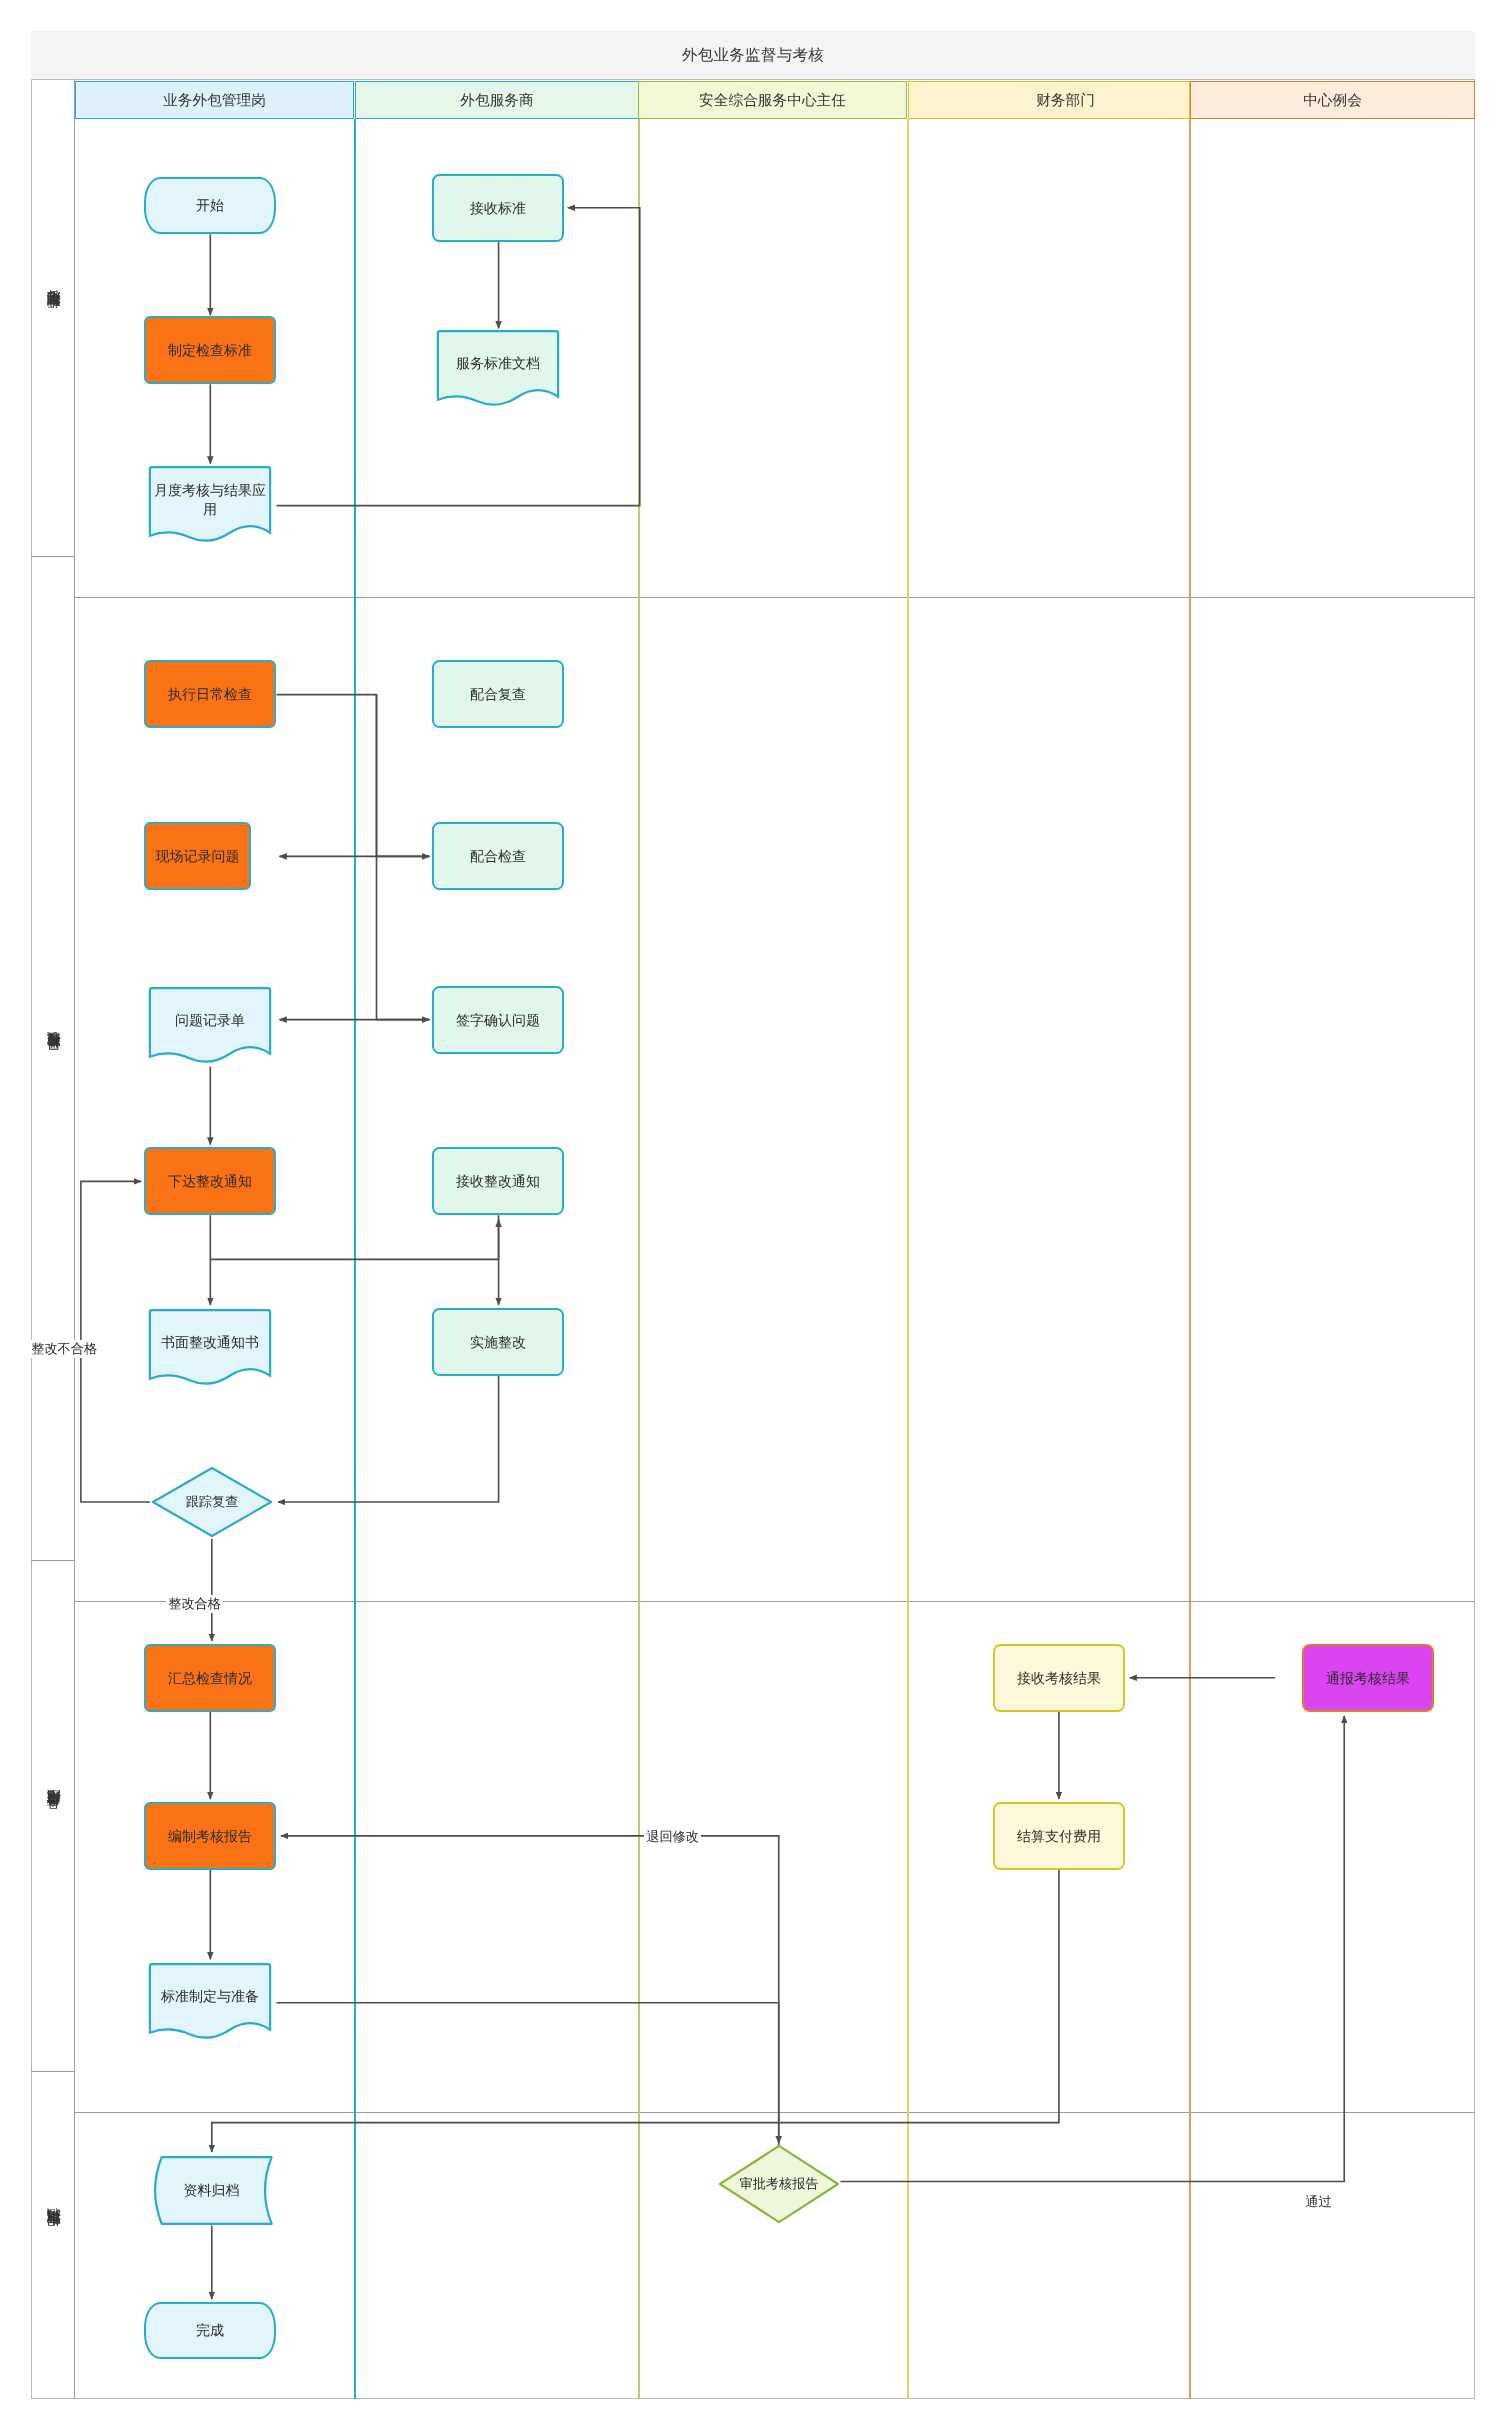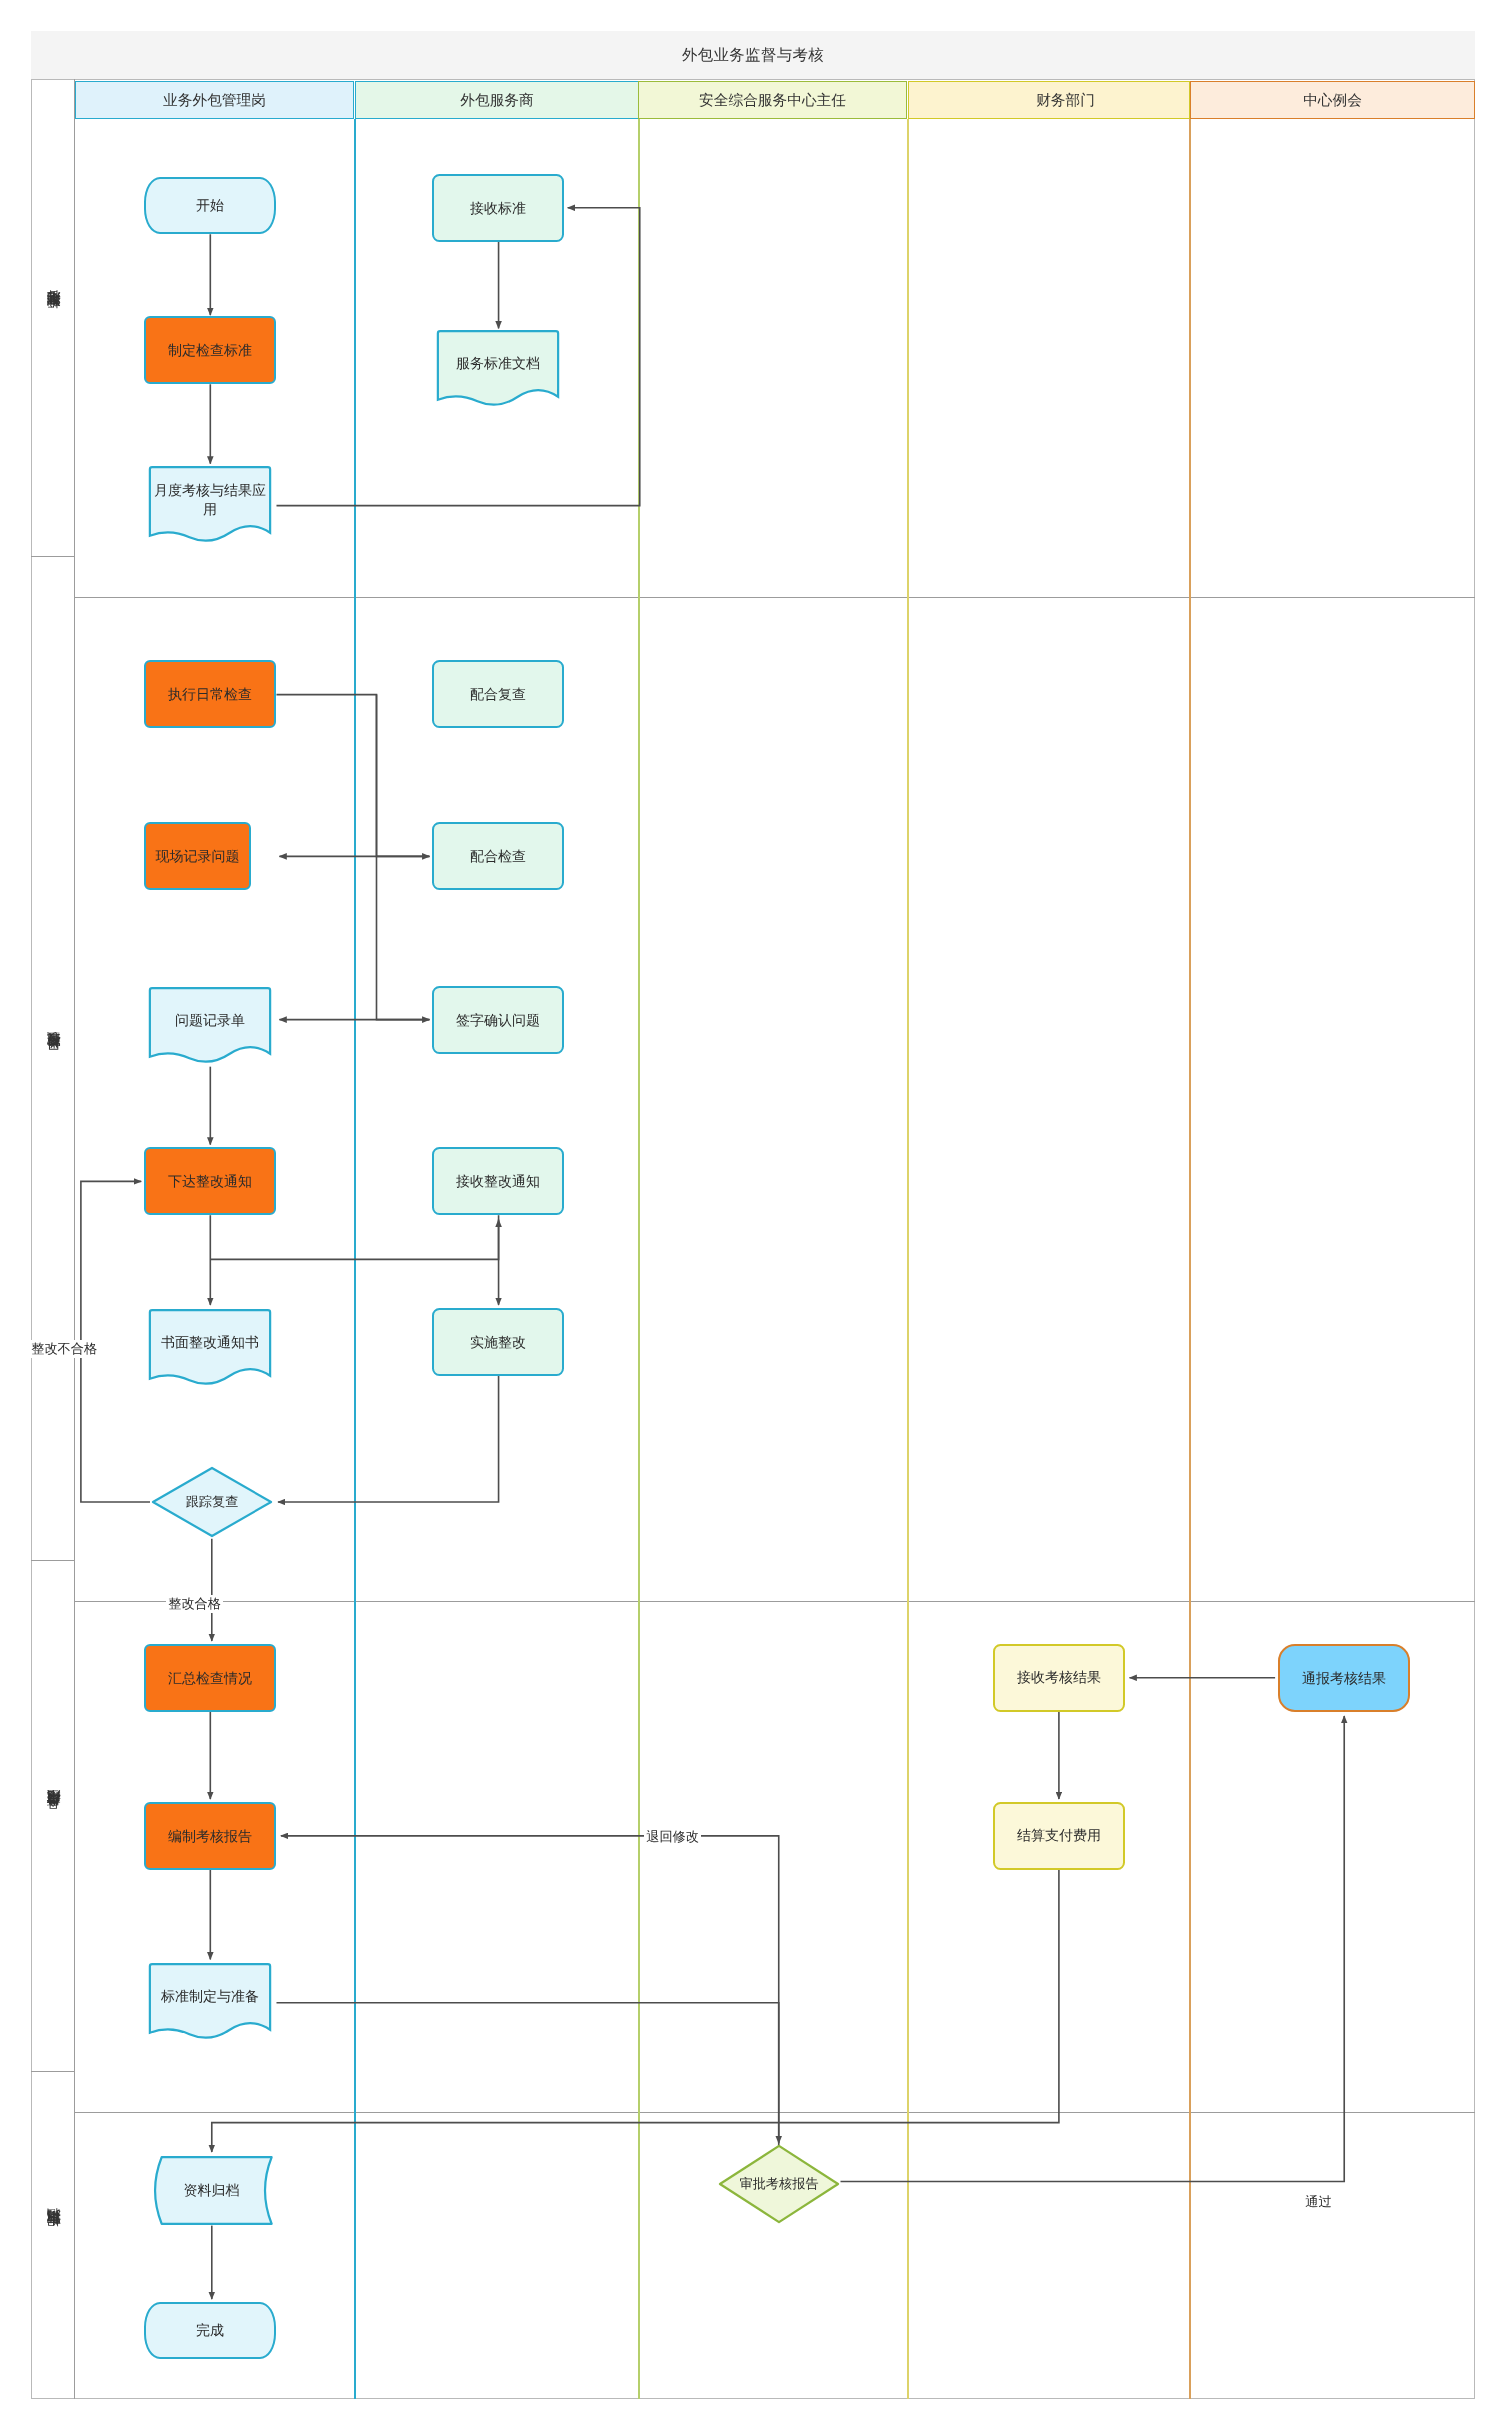--- a/index.html
+++ b/index.html
@@ -30,22 +30,22 @@
 
   
   .phasesep{position:absolute;left:75px;width:1400px;height:0.7px;background:#9c9c9c;}
 
   
   .node{position:absolute;box-sizing:border-box;display:flex;align-items:center;justify-content:center;
         text-align:center;font-size:14px;line-height:1.35;color:#2b2b2b;padding:2.9px 5.9px;}
 
   .n-blue   {background:#f97316;border:2.2px solid #29abce;border-radius:6px;}
   .n-green  {background:#e2f7ec;border:2.2px solid #29abce;border-radius:7.4px;}
-  .n-yellow {background:#fcf8d9;border:2.2px solid #d2c928;border-radius:7.4px;font-family:Liberation Mono, monospace;}
-  .n-orange {background:#7dd3fc;border:2.2px solid #d97f2b;border-radius:17px;}
+  .n-yellow {background:#fcf8d9;border:2.2px solid #d2c928;border-radius:7.4px;}
+  .n-orange {background:#d946ef;border:2.2px solid #d97f2b;border-radius:8px;margin-left:24px;}
 
   
   .n-term{background:#e1f5fb;border:2.2px solid #29abce;border-radius:16px/25px;}
 
   
   .n-doc{position:absolute;}
   .n-doc .lbl{position:absolute;left:0;right:0;top:0;bottom:14%;display:flex;align-items:center;justify-content:center;
         text-align:center;font-size:14px;line-height:1.35;color:#2b2b2b;padding:0 5.9px;box-sizing:border-box;}
   .n-doc svg{position:absolute;inset:0;width:100%;height:100%;}
 

